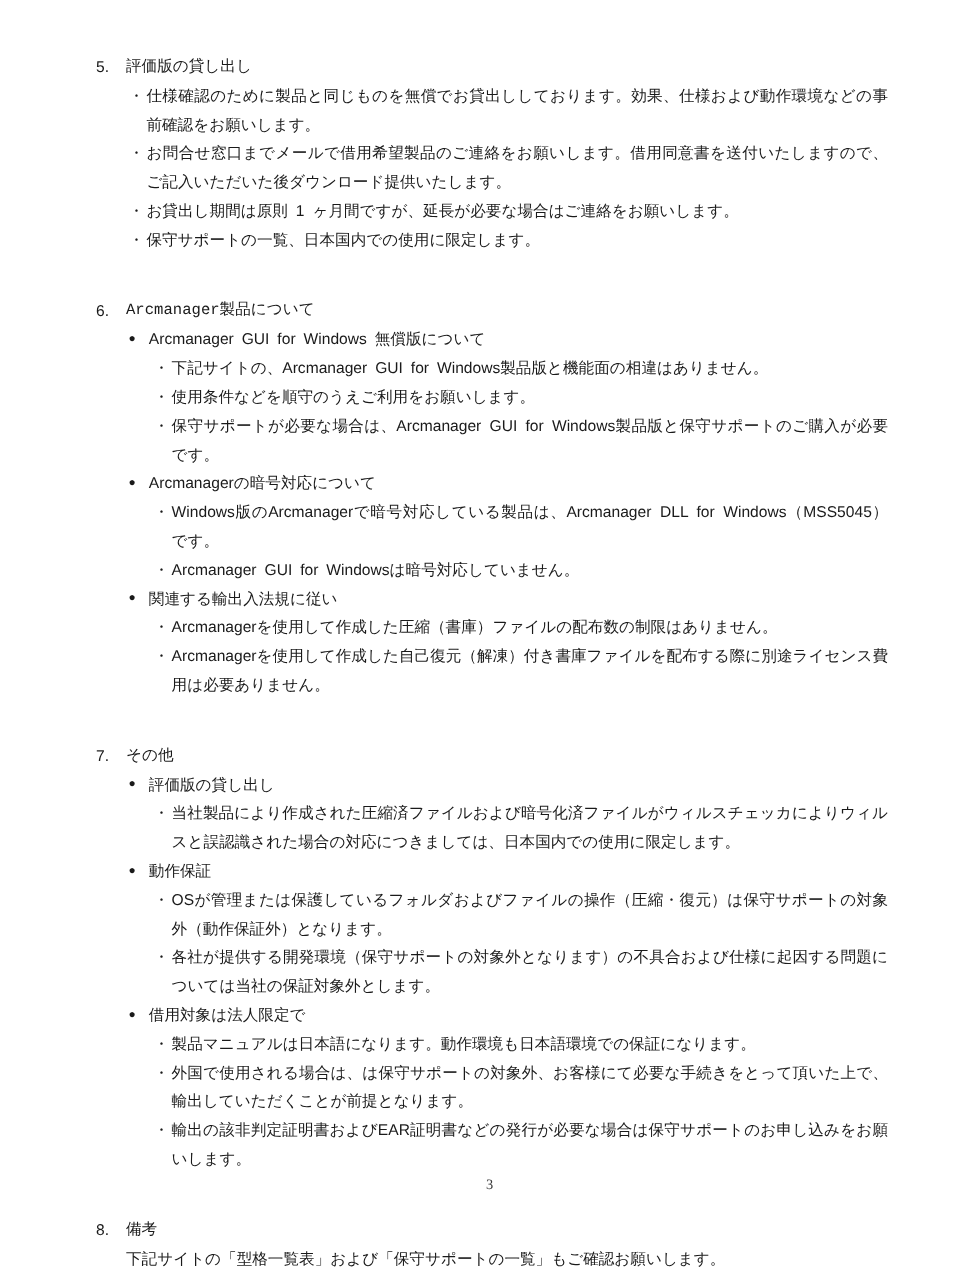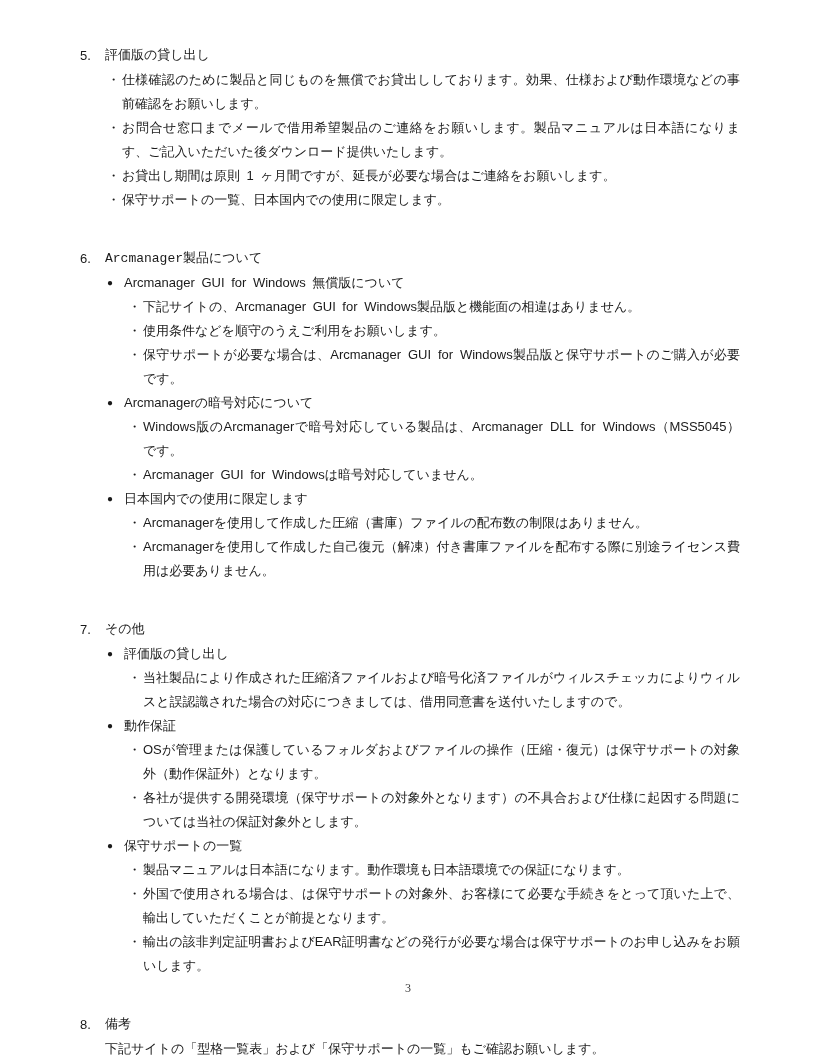--- a/index.html
+++ b/index.html
@@ -91,21 +91,21 @@
       <span class="sec-title">評価版の貸し出し</span>
     </div>
     <div class="sec-items">
   <div class="item lvl-l1dot">
     <span class="bullet">・</span>
     <span class="item-text">仕様確認のために製品と同じものを無償でお貸出ししております。効果、仕様および動作環境などの事前確認をお願いします。</span>
   </div>
 
   <div class="item lvl-l1dot">
     <span class="bullet">・</span>
-    <span class="item-text">お問合せ窓口までメールで借用希望製品のご連絡をお願いします。製品マニュアルは日本語になります、ご記入いただいた後ダウンロード提供いたします。</span>
+    <span class="item-text">お問合せ窓口までメールで借用希望製品のご連絡をお願いします。借用同意書を送付いたしますので、ご記入いただいた後ダウンロード提供いたします。</span>
   </div>
 
   <div class="item lvl-l1dot">
     <span class="bullet">・</span>
     <span class="item-text">お貸出し期間は原則 1 ヶ月間ですが、延長が必要な場合はご連絡をお願いします。</span>
   </div>
 
   <div class="item lvl-l1dot">
     <span class="bullet">・</span>
     <span class="item-text">保守サポートの一覧、日本国内での使用に限定します。</span>
@@ -149,21 +149,21 @@
     <span class="item-text">Windows版のArcmanagerで暗号対応している製品は、Arcmanager DLL for Windows（MSS5045）です。</span>
   </div>
 
   <div class="item lvl-l2dot">
     <span class="bullet">・</span>
     <span class="item-text">Arcmanager GUI for Windowsは暗号対応していません。</span>
   </div>
 
   <div class="item lvl-l1disc">
     <span class="bullet">●</span>
-    <span class="item-text">日本国内での使用に限定します</span>
+    <span class="item-text">関連する輸出入法規に従い</span>
   </div>
 
   <div class="item lvl-l2dot">
     <span class="bullet">・</span>
     <span class="item-text">Arcmanagerを使用して作成した圧縮（書庫）ファイルの配布数の制限はありません。</span>
   </div>
 
   <div class="item lvl-l2dot">
     <span class="bullet">・</span>
     <span class="item-text">Arcmanagerを使用して作成した自己復元（解凍）付き書庫ファイルを配布する際に別途ライセンス費用は必要ありません。</span>
@@ -177,41 +177,41 @@
       <span class="sec-title">その他</span>
     </div>
     <div class="sec-items">
   <div class="item lvl-l1disc">
     <span class="bullet">●</span>
     <span class="item-text">評価版の貸し出し</span>
   </div>
 
   <div class="item lvl-l2dot">
     <span class="bullet">・</span>
-    <span class="item-text">当社製品により作成された圧縮済ファイルおよび暗号化済ファイルがウィルスチェッカによりウィルスと誤認識された場合の対応につきましては、借用同意書を送付いたしますので。</span>
+    <span class="item-text">当社製品により作成された圧縮済ファイルおよび暗号化済ファイルがウィルスチェッカによりウィルスと誤認識された場合の対応につきましては、日本国内での使用に限定します。</span>
   </div>
 
   <div class="item lvl-l1disc">
     <span class="bullet">●</span>
     <span class="item-text">動作保証</span>
   </div>
 
   <div class="item lvl-l2dot">
     <span class="bullet">・</span>
     <span class="item-text">OSが管理または保護しているフォルダおよびファイルの操作（圧縮・復元）は保守サポートの対象外（動作保証外）となります。</span>
   </div>
 
   <div class="item lvl-l2dot">
     <span class="bullet">・</span>
     <span class="item-text">各社が提供する開発環境（保守サポートの対象外となります）の不具合および仕様に起因する問題については当社の保証対象外とします。</span>
   </div>
 
   <div class="item lvl-l1disc">
     <span class="bullet">●</span>
-    <span class="item-text">保守サポートの一覧</span>
+    <span class="item-text">借用対象は法人限定で</span>
   </div>
 
   <div class="item lvl-l2dot">
     <span class="bullet">・</span>
     <span class="item-text">製品マニュアルは日本語になります。動作環境も日本語環境での保証になります。</span>
   </div>
 
   <div class="item lvl-l2dot">
     <span class="bullet">・</span>
     <span class="item-text">外国で使用される場合は、は保守サポートの対象外、お客様にて必要な手続きをとって頂いた上で、輸出していただくことが前提となります。</span>

